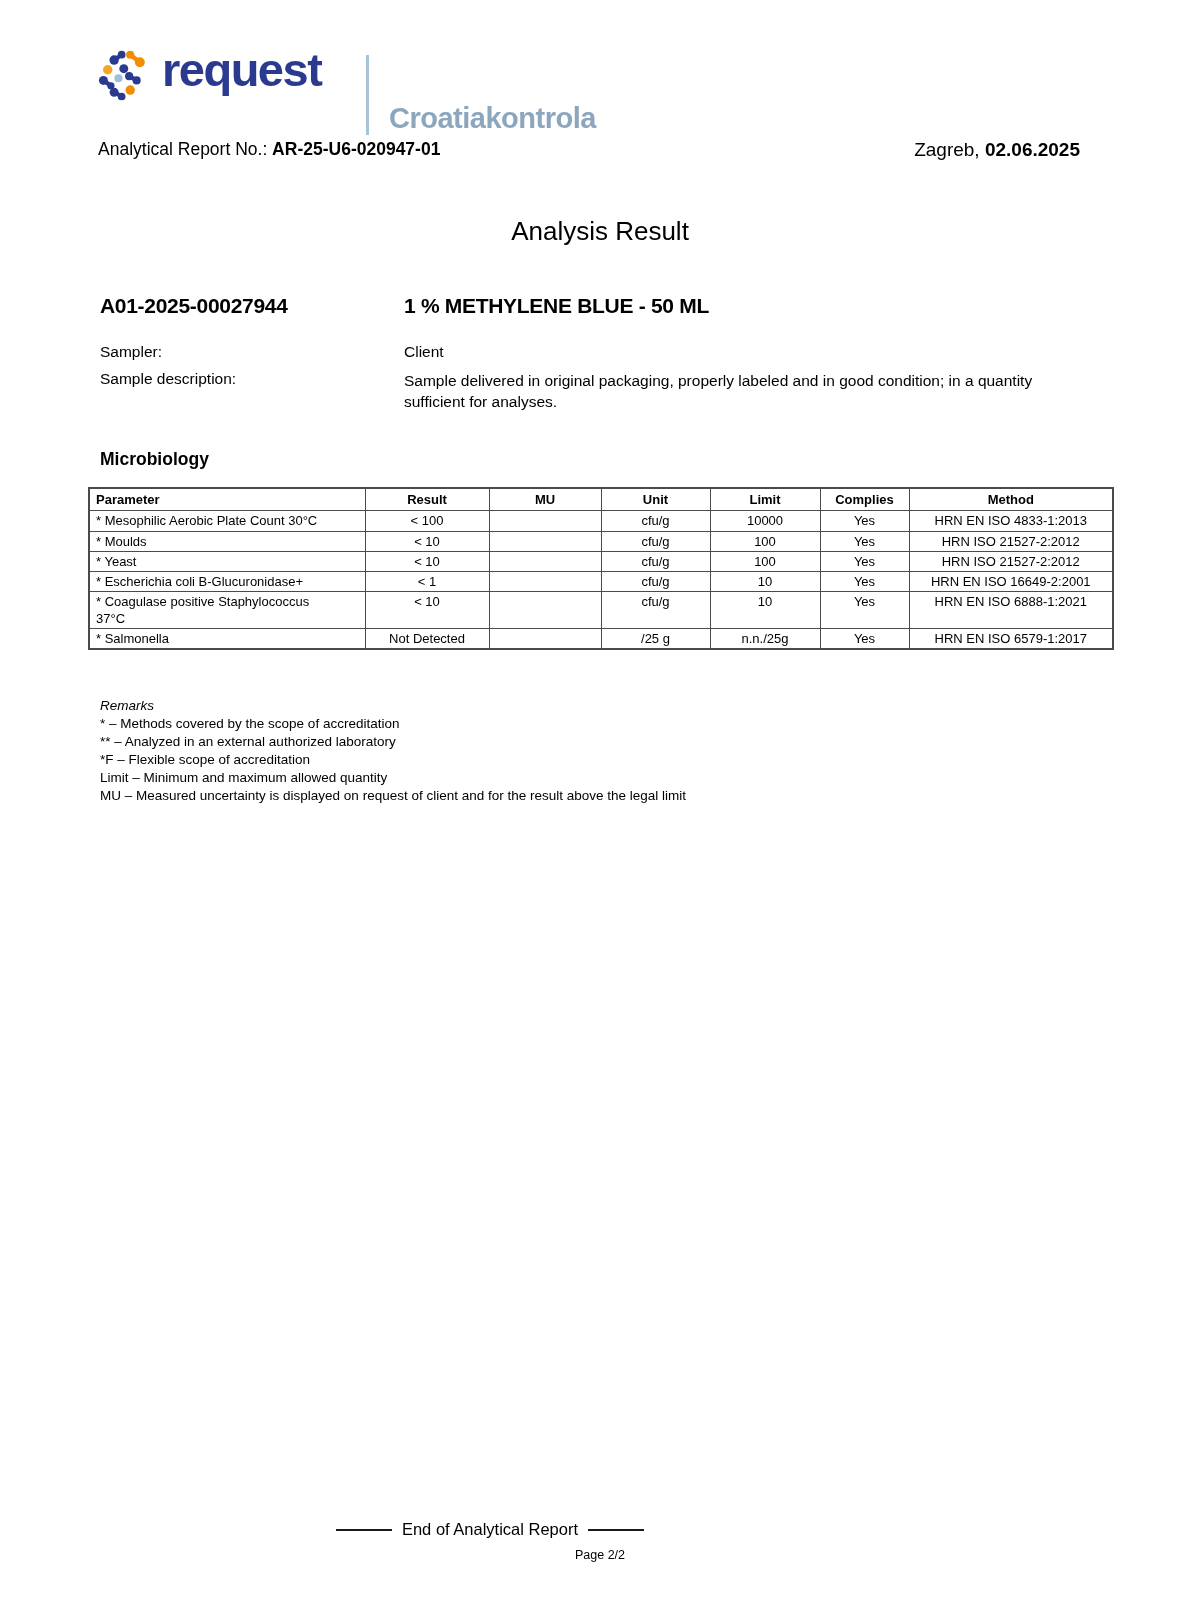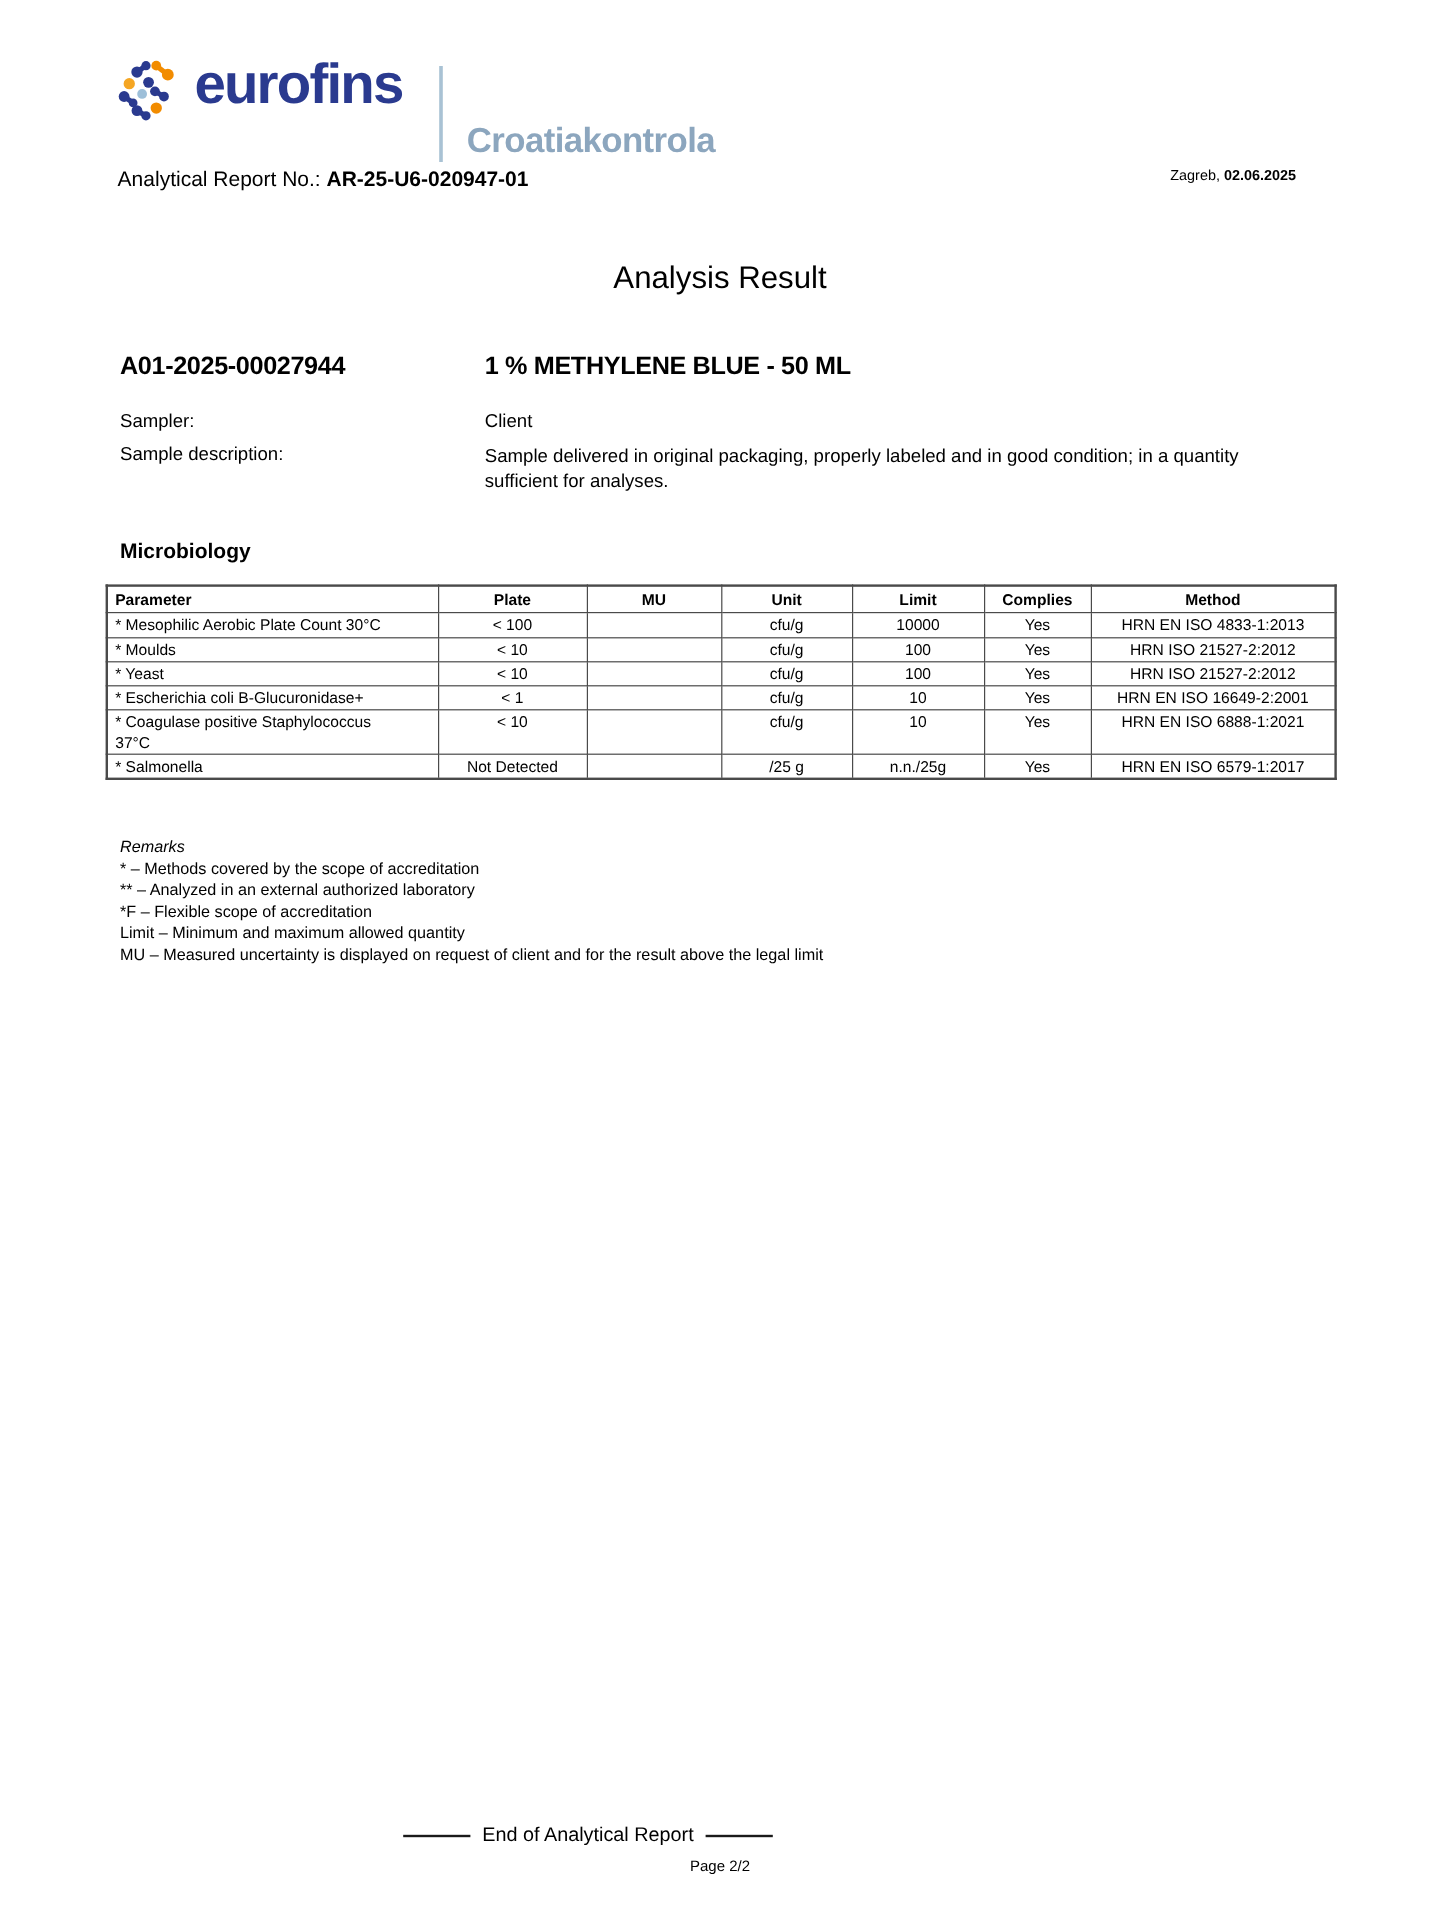--- a/index.html
+++ b/index.html
@@ -29,21 +29,21 @@
     font-size: 29px; font-weight: bold; letter-spacing: -0.5px;
     color: #8ca6be;
   }
   .report-line {
     position: absolute; left: 98px; top: 139px;
     font-size: 17.5px;
   }
   .report-line b { font-weight: bold; }
   .date-line {
     position: absolute; right: 120px; top: 139px;
-    font-size: 12px; text-align: right;
+    font-size: 19px; text-align: right;
   }
   .date-line b { font-weight: bold; }
 
   
   .page-title {
     position: absolute; left: 0; top: 216px; width: 1200px;
     text-align: center; font-size: 26px; font-weight: normal;
   }
 
   
@@ -122,21 +122,21 @@
       <circle cx="30" cy="28" r="3.8" fill="#2a3a8f"></circle>
         <circle cx="37" cy="32" r="3.8" fill="#2a3a8f"></circle>
 
       <line x1="16" y1="43" x2="23" y2="47" stroke="#2a3a8f" stroke-width="4"></line>
       <circle cx="16" cy="43" r="4.2" fill="#2a3a8f"></circle>
         <circle cx="23" cy="47" r="3.6" fill="#2a3a8f"></circle>
 
       <circle cx="31" cy="41" r="4.4" fill="#f28c00"></circle>
     </svg>
   </div>
-  <div class="brand-word">eurofins</div>
+  <div class="brand-word">request</div>
   <div class="brand-divider"></div>
   <div class="division-word">Croatiakontrola</div>
 
   <div class="report-line"><span>Analytical Report No.: </span><b>AR-25-U6-020947-01</b></div>
 
   <div class="date-line"><span>Zagreb, </span><b>02.06.2025</b></div>
 
   <div class="page-title">Analysis Result</div>
 
   <div class="sample-id">A01-2025-00027944</div>
@@ -156,21 +156,21 @@
         <col style="width:124px">
         <col style="width:112px">
       <col style="width:109px">
         <col style="width:110px">
         <col style="width:89px">
         <col style="width:204px">
     </colgroup>
     <thead>
       <tr>
         <th>Parameter</th>
-        <th>Plate</th>
+        <th>Result</th>
         <th>MU</th>
         <th>Unit</th>
         <th>Limit</th>
         <th>Complies</th>
         <th>Method</th>
       </tr>
     </thead>
     <tbody>
       <tr>
         <td>* Mesophilic Aerobic Plate Count 30°C</td>

